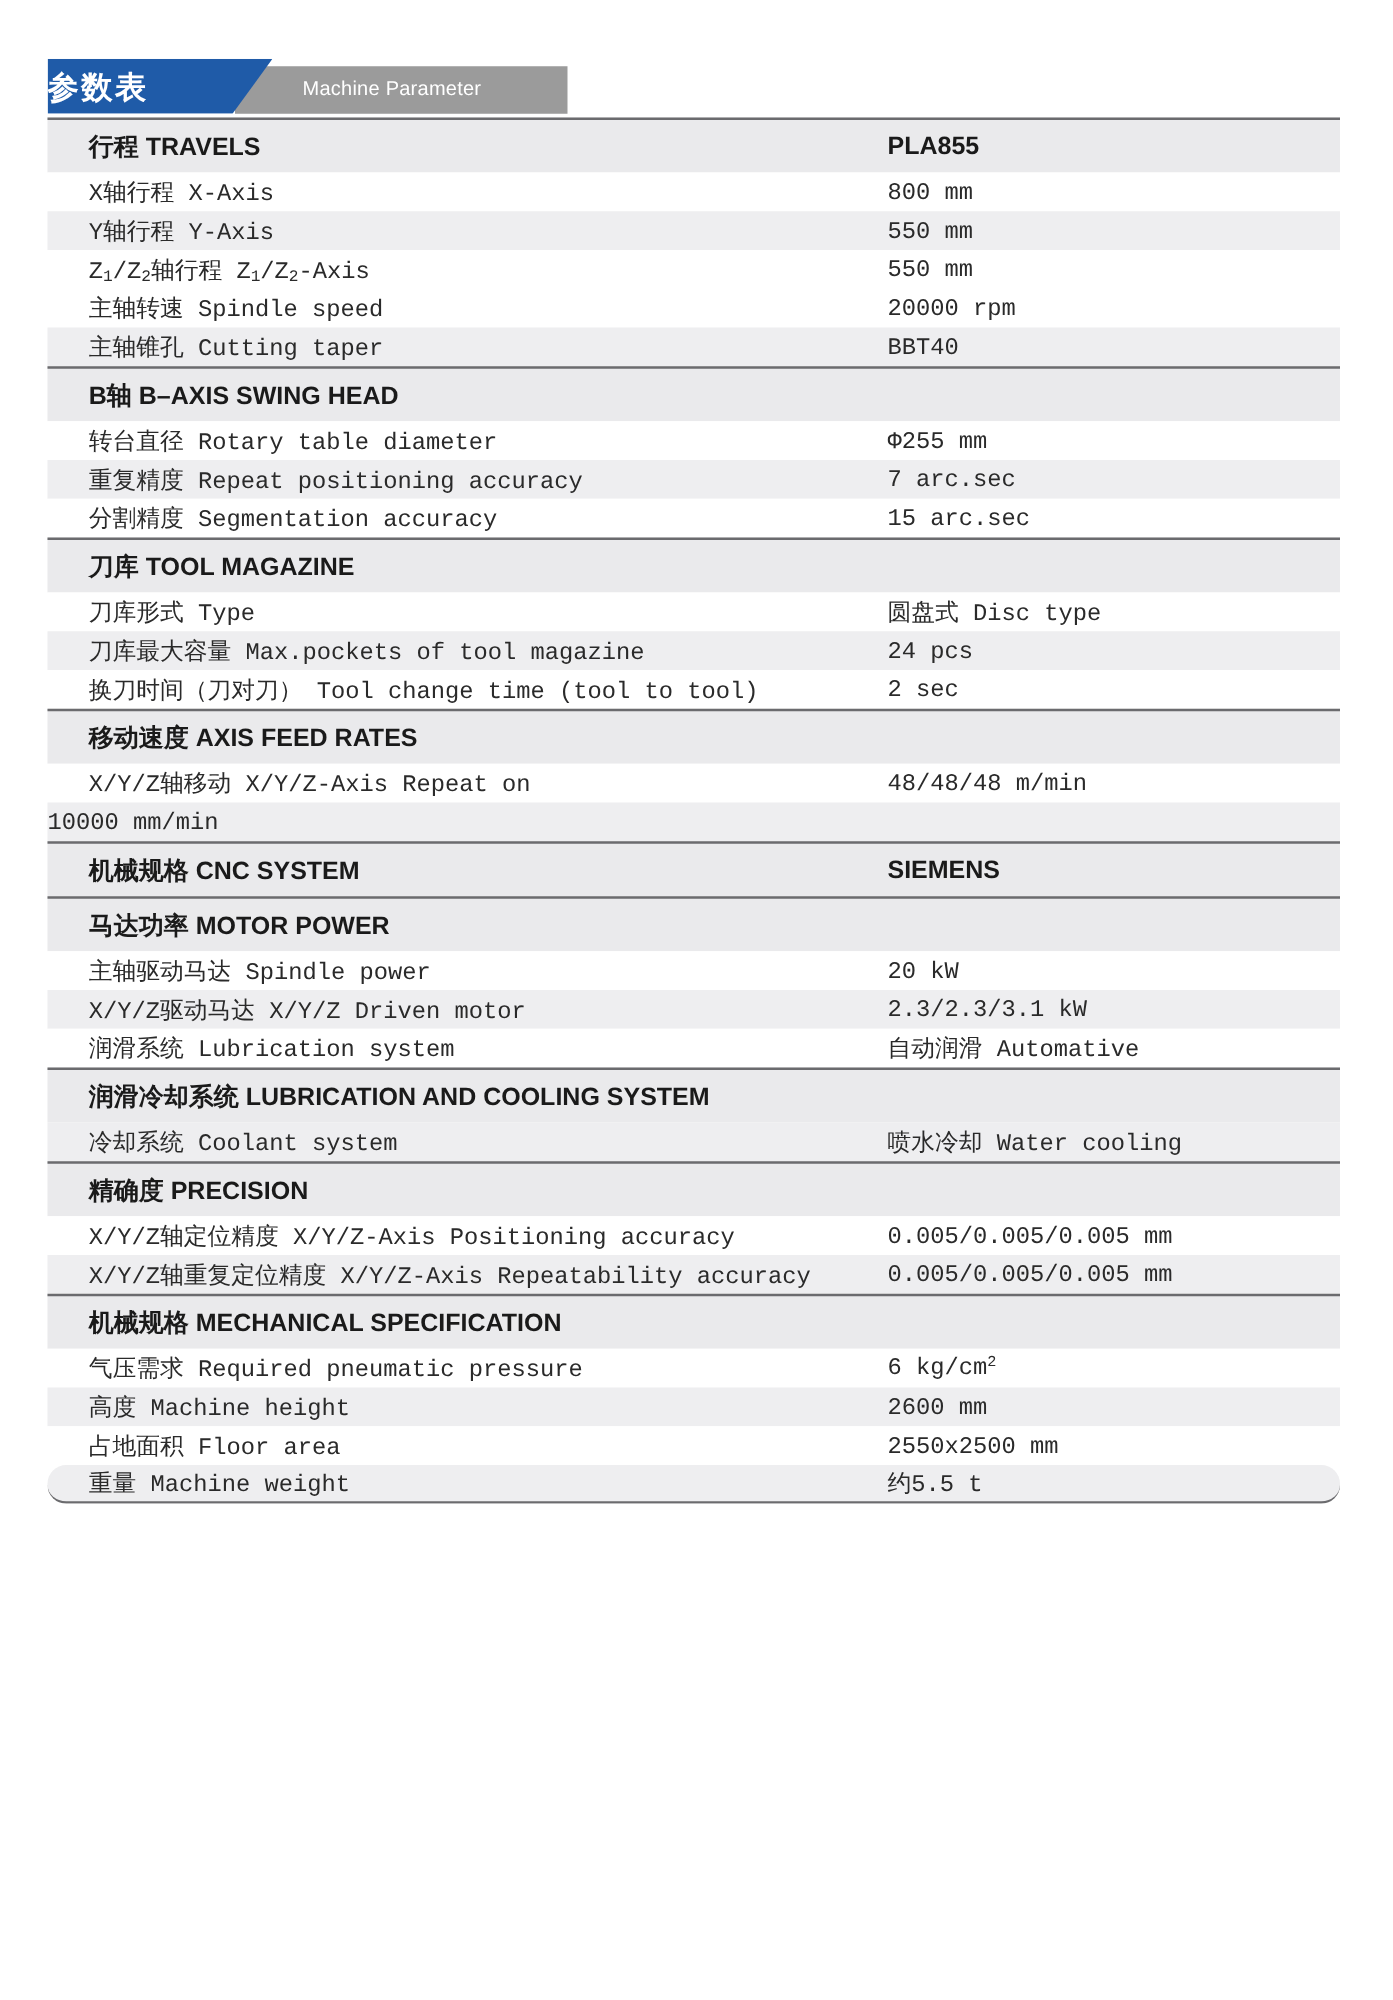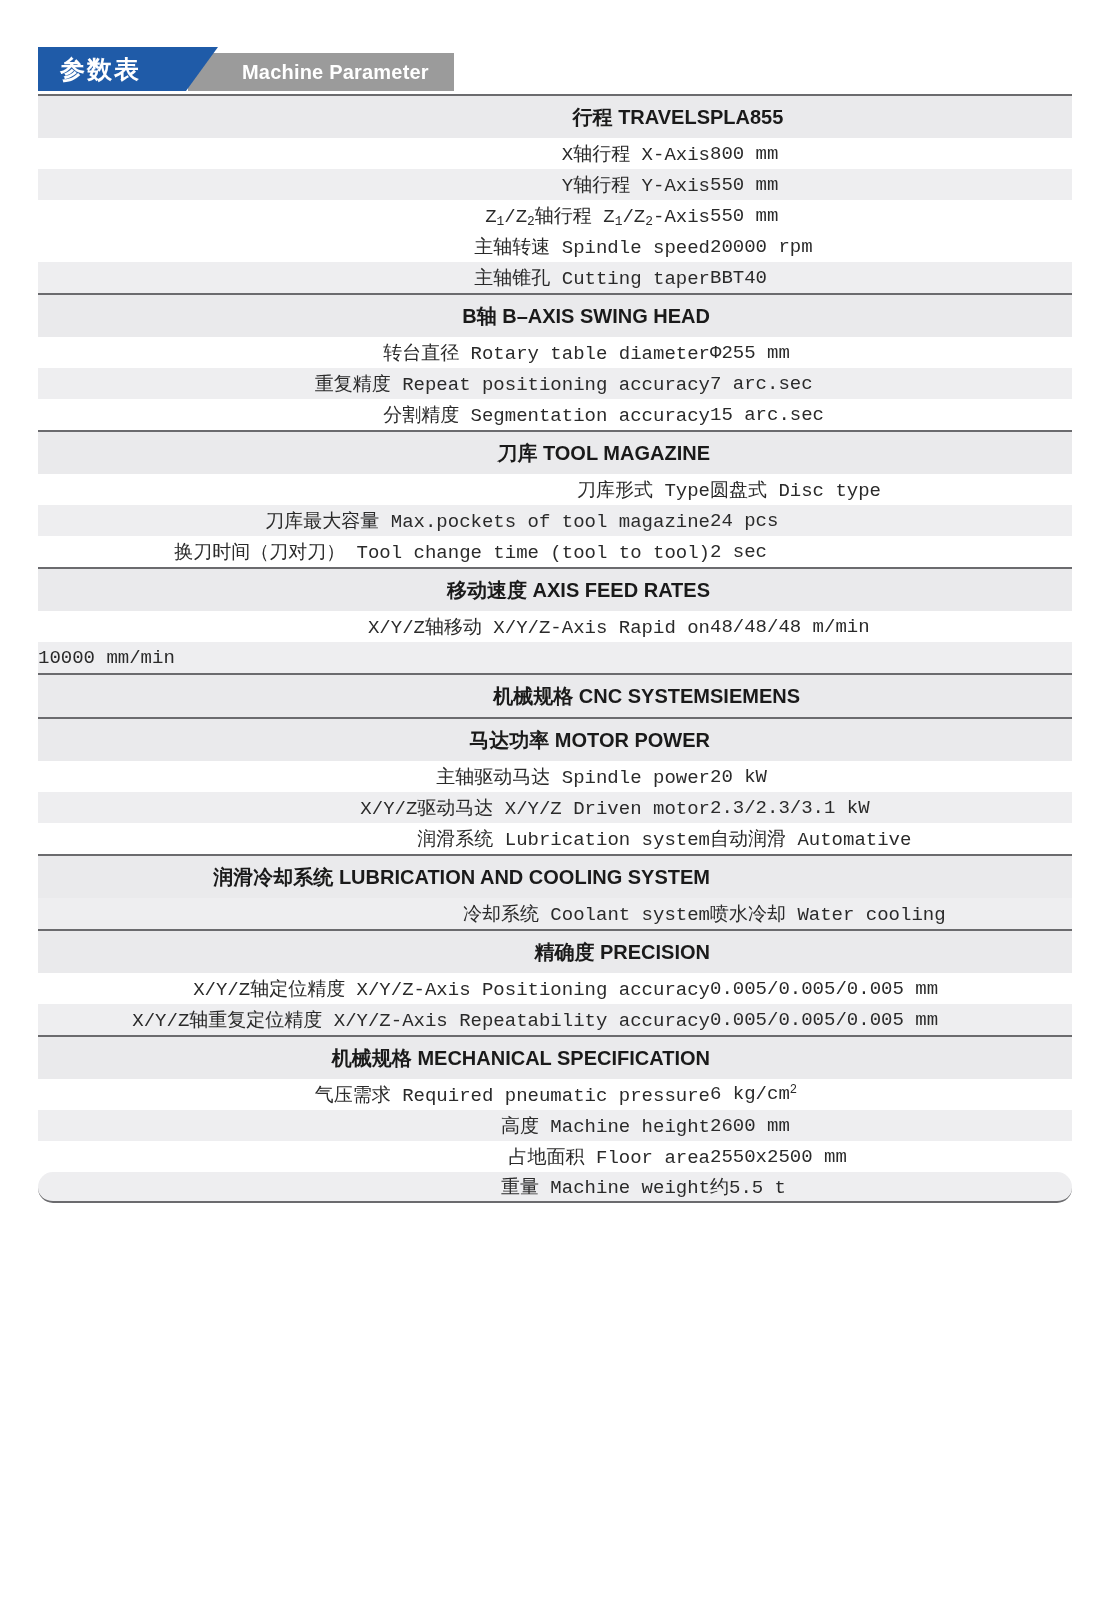--- a/index.html
+++ b/index.html
@@ -36,67 +36,65 @@
     left: 150px;
     top: 6px;
     height: 38px;
     width: 266px;
     background: #9b9b9b;
     display: flex;
     align-items: center;
   }
   .tab-gray-label {
     color: #ffffff;
-    font-size: 20px;
+    font-size: 16px;
     letter-spacing: 0.2px;
     margin-left: 54px;
-    font-weight: 700;
+    font-weight: 400;
     white-space: nowrap;
   }
   .tab-blue {
     position: absolute;
     left: 0px;
     top: 0px;
     height: 44px;
     width: 180px;
     background: #1f5ba8;
     clip-path: polygon(0 0, 180px 0, 148px 44px, 0 44px);
     display: flex;
     align-items: center;
   }
   .tab-blue-label {
     color: #ffffff;
     font-size: 25px;
     font-weight: 700;
-    margin-left: 22px;
     letter-spacing: 2px;
     white-space: nowrap;
   }
 
   
   #table {
     position: absolute;
     left: 38px;
     top: 94px;
     width: 1034px;
   }
 
   .row {
     position: relative;
     display: flex;
     align-items: center;
     box-sizing: border-box;
   }
   .row .label {
     flex: 0 0 672px;
-    padding-left: 19px;
+    padding-left: 33px;
     box-sizing: border-box;
     white-space: nowrap;
     overflow: hidden;
-    text-align: right;
   }
   .row .value {
     flex: 1 1 auto;
     box-sizing: border-box;
     white-space: nowrap;
     overflow: hidden;
   }
 
   
   .row.section {
@@ -202,21 +200,21 @@
       </div>
       <div class="row data plain">
         <div class="label">换刀时间（刀对刀） Tool change time (tool to tool)</div>
         <div class="value">2 sec</div>
       </div>
       <div class="row section">
         <div class="label">移动速度 AXIS FEED RATES</div>
         <div class="value"></div>
       </div>
       <div class="row data plain">
-        <div class="label">X/Y/Z轴移动 X/Y/Z-Axis Rapid on</div>
+        <div class="label">X/Y/Z轴移动 X/Y/Z-Axis Repeat on</div>
         <div class="value">48/48/48 m/min</div>
       </div>
       <div class="row data shade">
         <div class="value">10000 mm/min</div>
       </div>
       <div class="row section">
         <div class="label">机械规格  CNC SYSTEM</div>
         <div class="value">SIEMENS</div>
       </div>
       <div class="row section">

